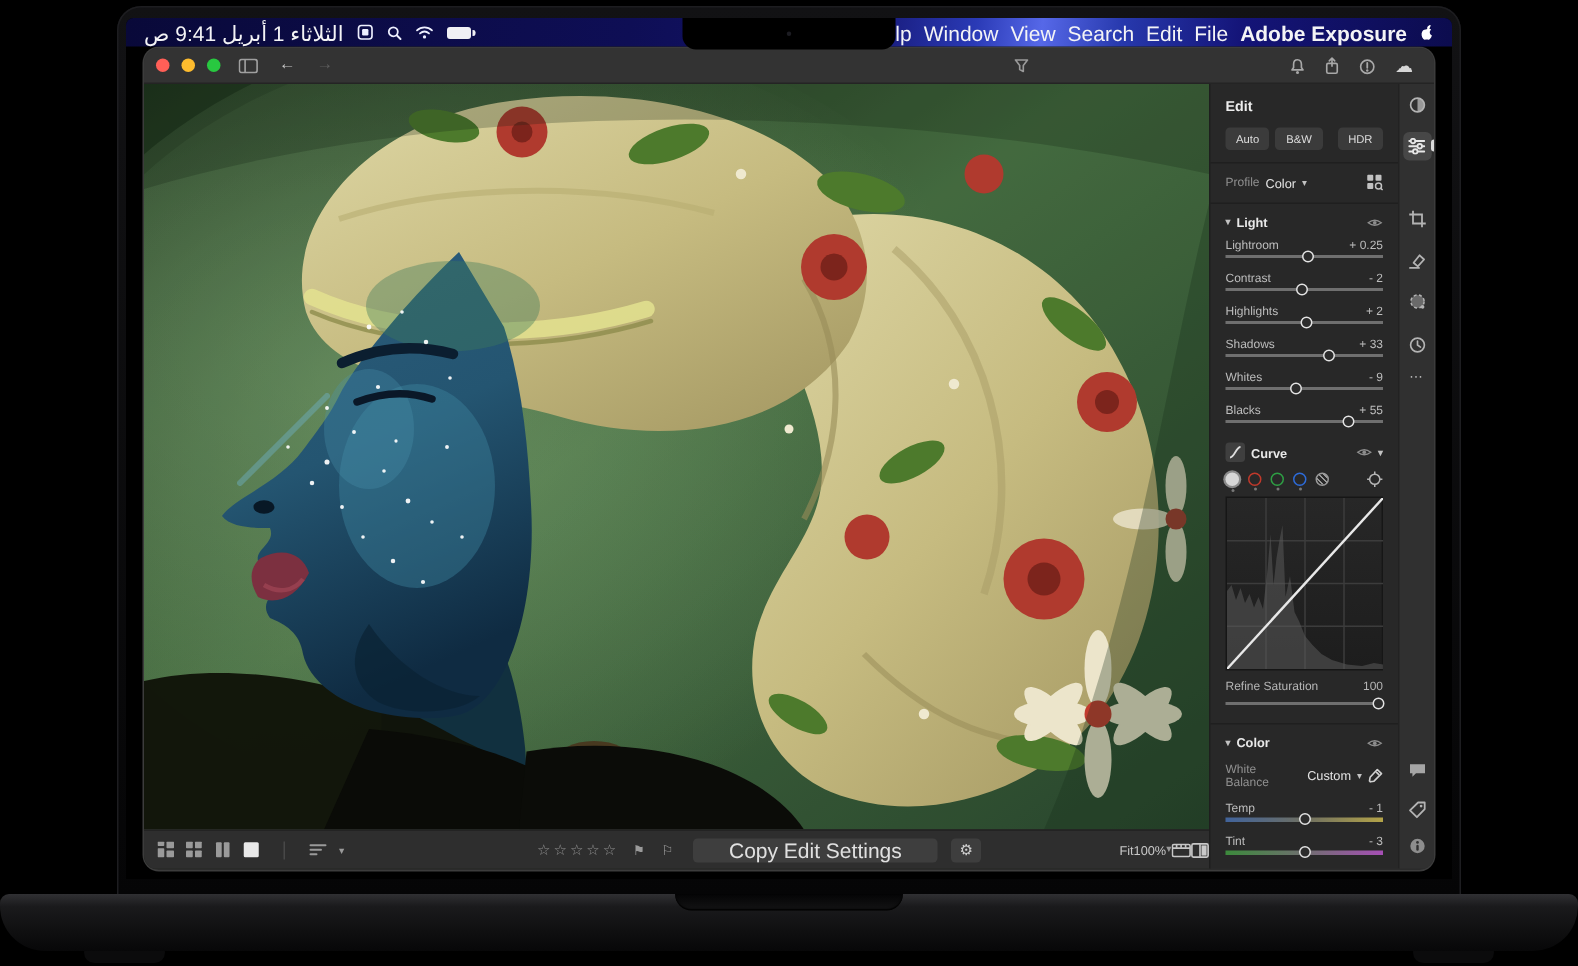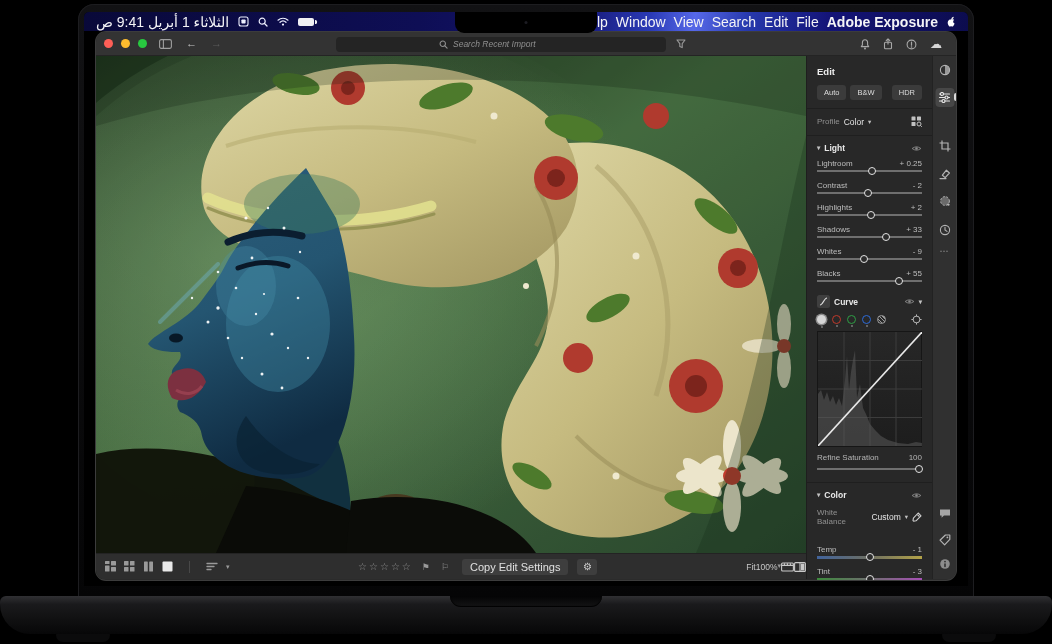--- a/index.html
+++ b/index.html
@@ -68,21 +68,21 @@
   .photo-col{position:relative;width:710px;height:100%;background:#1f231c}
   .photo-svg{display:block;width:710px;height:497px}
   .photo-toolbar{position:absolute;left:0;bottom:0;width:100%;height:26px;background:#2e2e2e;
     border-top:1px solid #232323;display:flex;align-items:center;padding:0 9px;color:#9a9a9a}
   .vset{display:flex;align-items:center;gap:8px}
   .vdiv{width:1px;height:12px;background:#484848;margin:0 8px}
   .ctr{position:absolute;left:262px;display:flex;align-items:center;gap:5px}
   .stars{letter-spacing:2px;font-size:10px;color:#8f8f8f}
   .flagset{font-size:9px;color:#9a9a9a;letter-spacing:2px;margin-left:4px}
   .pillbtn{background:#3e3e3e;border-radius:3px;height:16px;display:flex;align-items:center;
-    padding:0 8px;font-size:11px;color:#e0e0e0;margin-left:6px;white-space:nowrap}
+    padding:0 24px;font-size:14px;color:#e0e0e0;margin-left:6px;white-space:nowrap}
   .gearbtn{background:#3e3e3e;border-radius:3px;height:16px;width:20px;display:flex;
     align-items:center;justify-content:center;font-size:10px;color:#cfcfcf;margin-left:4px}
   .zgrp{position:absolute;right:0;display:flex;gap:0;font-size:8.5px;
     color:#c8c8c8}
   .chev{font-size:7px;color:#9a9a9a}
 
   
   .edit-panel{position:relative;width:126px;height:100%;background:#282828;
     border-left:1px solid #1e1e1e;padding:10px 10px 0 10px;font-size:8px;color:#c9c9c9}
   .ep-title{font-size:9.5px;font-weight:bold;color:#ededed}
@@ -190,27 +190,20 @@
         <span class="tl" style="background:#febc2e"></span>
         <span class="tl" style="background:#28c840"></span>
         <span class="tgl">
           <svg width="13" height="10" viewBox="0 0 13 10">
               <rect x="0.6" y="0.6" width="11.8" height="8.8" rx="1.6" fill="none" stroke="currentColor" stroke-width="1.1"></rect>
               <line x1="4.4" y1="0.8" x2="4.4" y2="9.2" stroke="currentColor" stroke-width="1.1"></line>
             </svg>
         </span>
         <span class="nav">←</span>
         <span class="nav dis">→</span>
-        <div class="searchbox">
-          <svg width="9" height="9" viewBox="0 0 10 10">
-              <circle cx="4.2" cy="4.2" r="3" fill="none" stroke="#8f8f8f" stroke-width="1.2"></circle>
-              <line x1="6.5" y1="6.5" x2="9" y2="9" stroke="#8f8f8f" stroke-width="1.3" stroke-linecap="round"></line>
-            </svg>
-          <input type="text" placeholder="Search Recent Import" style="">
-        </div>
         <span class="funnel">
           <svg width="10" height="10" viewBox="0 0 10 10">
               <path d="M1,1 H9 L6.2,4.6 V8.6 L3.8,7.4 V4.6 Z" fill="none" stroke="currentColor" stroke-width="1.1" stroke-linejoin="round"></path>
             </svg>
         </span>
         <div class="tb-right">
           <span>
             <svg width="10" height="11" viewBox="0 0 10 11">
                 <path d="M5,0.8 C3.3,0.8 2.4,2.2 2.4,3.8 V6 L1.3,7.6 H8.7 L7.6,6 V3.8 C7.6,2.2 6.7,0.8 5,0.8 Z" fill="none" stroke="currentColor" stroke-width="1.1" stroke-linejoin="round"></path>
                 <circle cx="5" cy="9.4" r="1" fill="currentColor"></circle>
@@ -603,21 +596,21 @@
             <span class="white">Custom</span>
             <span class="carat">▾</span>
             <span class="mla" style="color:#d0d0d0">
               <svg width="10" height="10" viewBox="0 0 10 10">
                   <path d="M6.2,1 L9,3.8 L4,8.8 L1.6,9.2 L1,8.6 L1.4,6.2 Z" fill="none" stroke="currentColor" stroke-width="1.1" stroke-linejoin="round"></path>
                   <line x1="5.4" y1="2.6" x2="7.4" y2="4.6" stroke="currentColor" stroke-width="1.1"></line>
                 </svg>
             </span>
           </div>
 
-          <div class="s-row" style="margin-top:13px">
+          <div class="s-row" style="margin-top:2px">
             <span class="s-lab">Temp</span>
             <span class="s-val">- 1</span>
             <span class="s-track track-temp"></span>
             <span class="s-thumb" style="left: 50%;"></span>
           </div>
           <div class="s-row">
             <span class="s-lab">Tint</span>
             <span class="s-val">- 3</span>
             <span class="s-track track-tint"></span>
             <span class="s-thumb" style="left: 50%;"></span>

